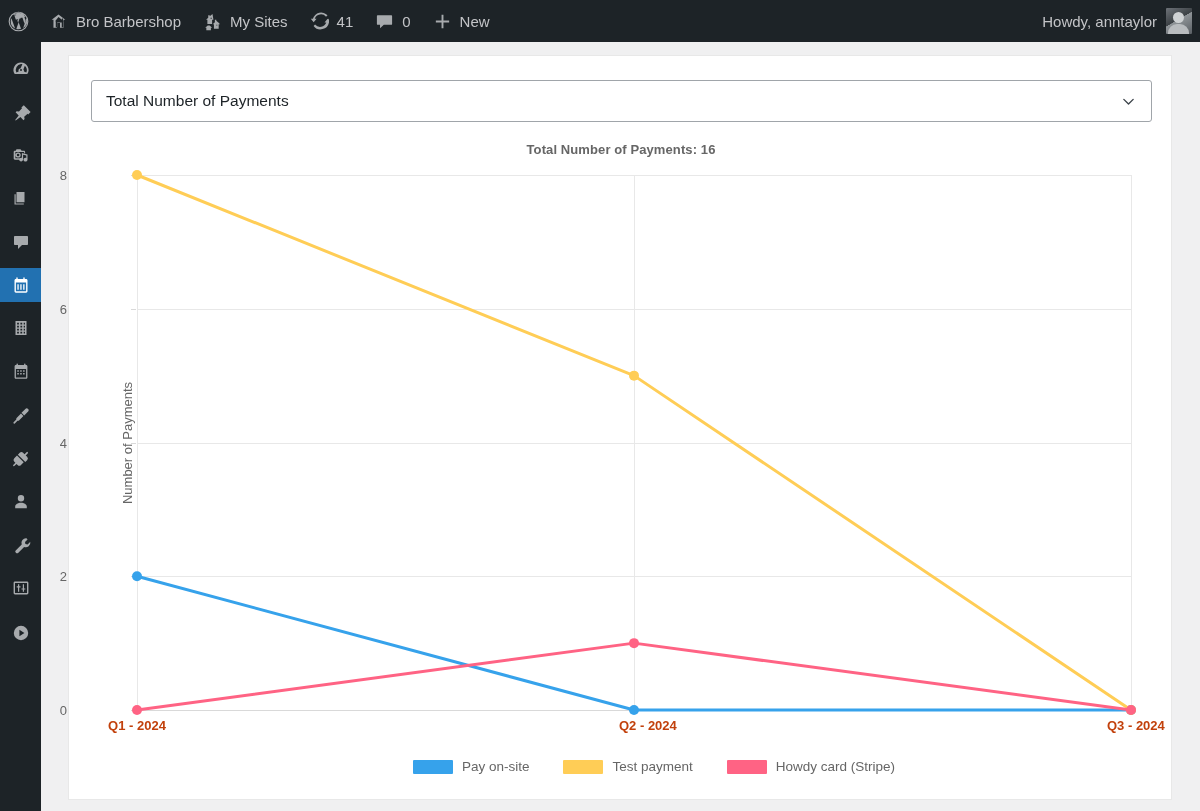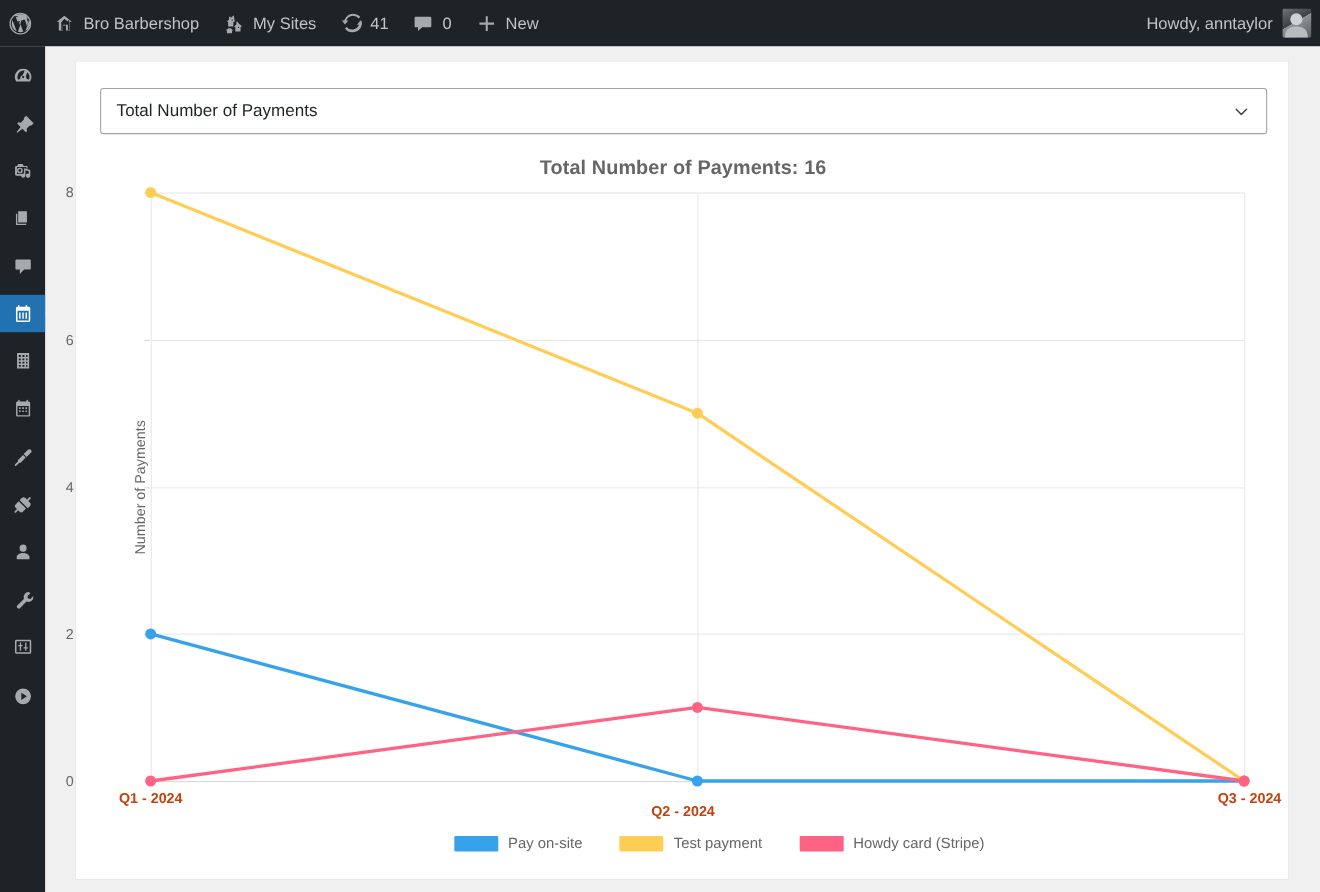--- a/index.html
+++ b/index.html
@@ -100,21 +100,21 @@
   #chevron-down-icon svg { display: block; stroke: #3c434a; fill: none; }
 
   
   #chart-area {
     position: absolute; left: 0; top: 86px;
     width: 1104px; height: 655px;
   }
   #chart-title {
     position: absolute; left: 0; top: 0; width: 1104px;
     text-align: center;
-    font-size: 18px; font-weight: bold; color: #666666;
+    font-size: 13px; font-weight: bold; color: #666666;
     letter-spacing: .1px;
   }
 
   
   #plot {
     position: absolute;
     left: 68px;  
     top: 33px;   
     width: 994px;
     height: 535px;
@@ -400,21 +400,21 @@
             <div class="ytick-mark" style="top: 401.25px;"></div>
             <div class="ytick" style="top: 267.5px;">4</div>
             <div class="ytick-mark" style="top: 267.5px;"></div>
             <div class="ytick" style="top: 133.75px;">6</div>
             <div class="ytick-mark" style="top: 133.75px;"></div>
             <div class="ytick" style="top: 0px;">8</div>
             <div class="ytick-mark" style="top: 0px;"></div>
           </div>
         <div id="xtick-layer">
             <div class="xtick" style="left: -28.9141px;">Q1 - 2024</div>
-            <div class="xtick" style="left: 455px; margin-top: 12px;">Q2 - 2024</div>
+            <div class="xtick" style="left: 482px;">Q2 - 2024</div>
             <div class="xtick" style="left: 970px;">Q3 - 2024</div>
           </div>
         <svg id="chart-svg" width="994" height="535">
             <polyline points="0,401.25 497,535 994,535" fill="none" stroke="#36A2EB" stroke-width="3" stroke-linejoin="round" stroke-linecap="round"></polyline>
             <circle cx="0" cy="401.25" r="5" fill="#36A2EB"></circle>
             <circle cx="497" cy="535" r="5" fill="#36A2EB"></circle>
             <circle cx="994" cy="535" r="5" fill="#36A2EB"></circle>
             <polyline points="0,0 497,200.625 994,535" fill="none" stroke="#FFCD56" stroke-width="3" stroke-linejoin="round" stroke-linecap="round"></polyline>
             <circle cx="0" cy="0" r="5" fill="#FFCD56"></circle>
             <circle cx="497" cy="200.625" r="5" fill="#FFCD56"></circle>

